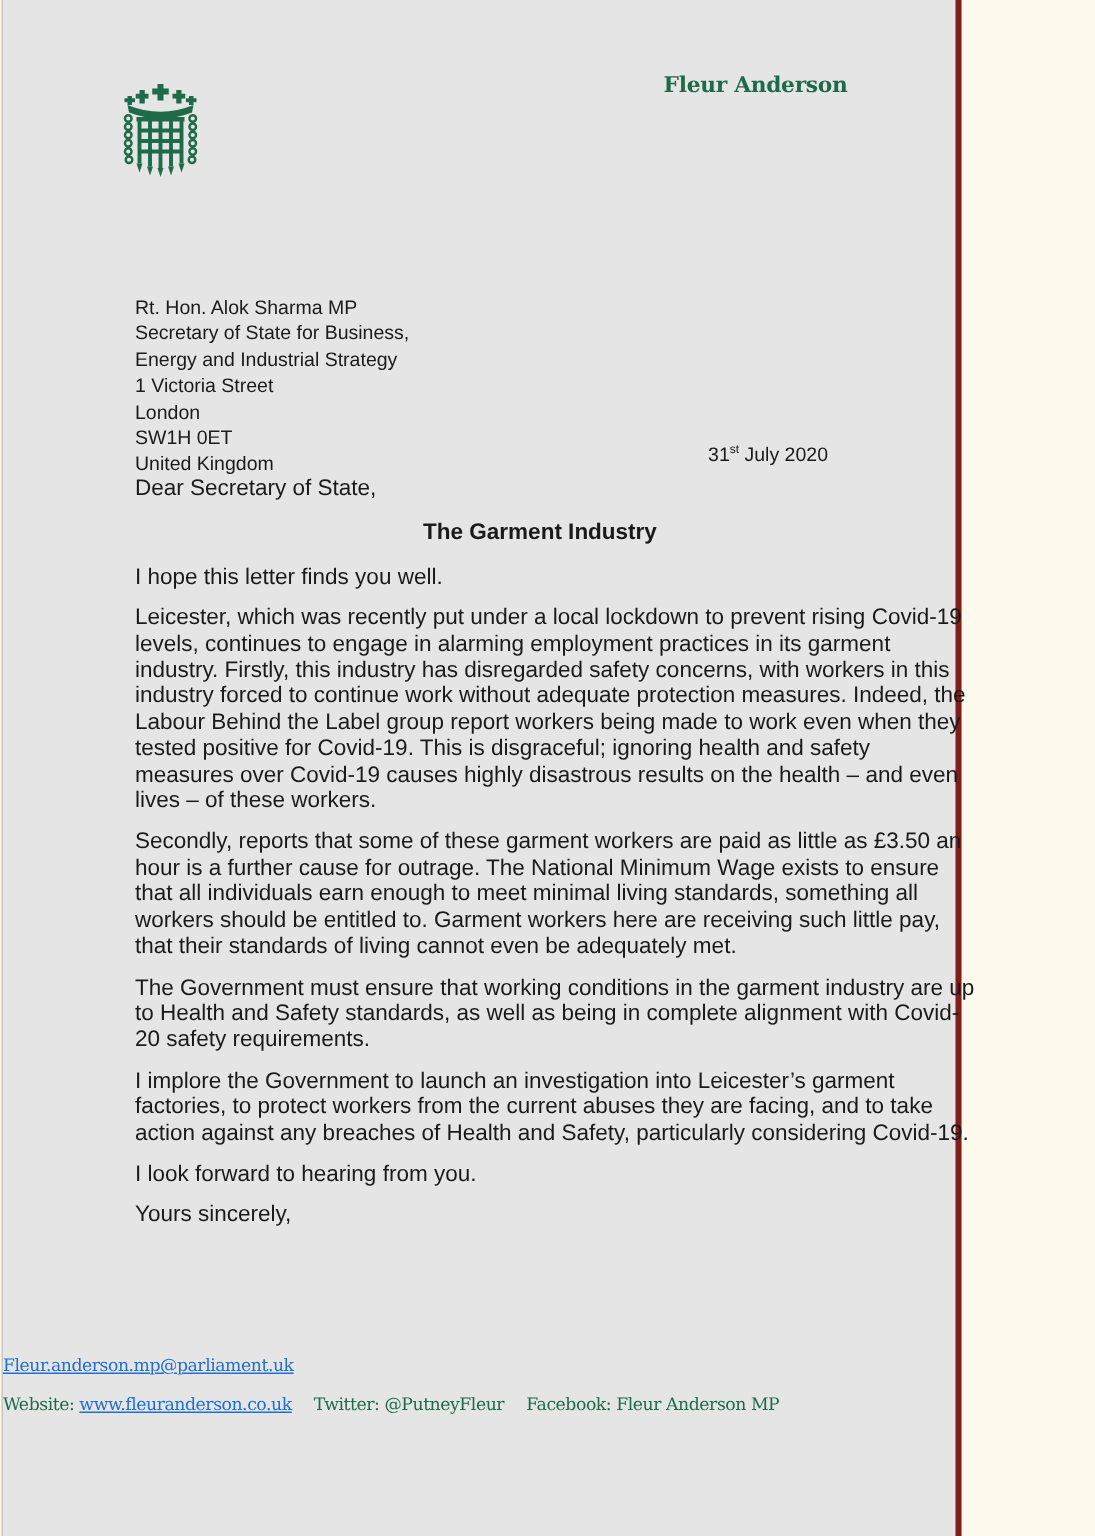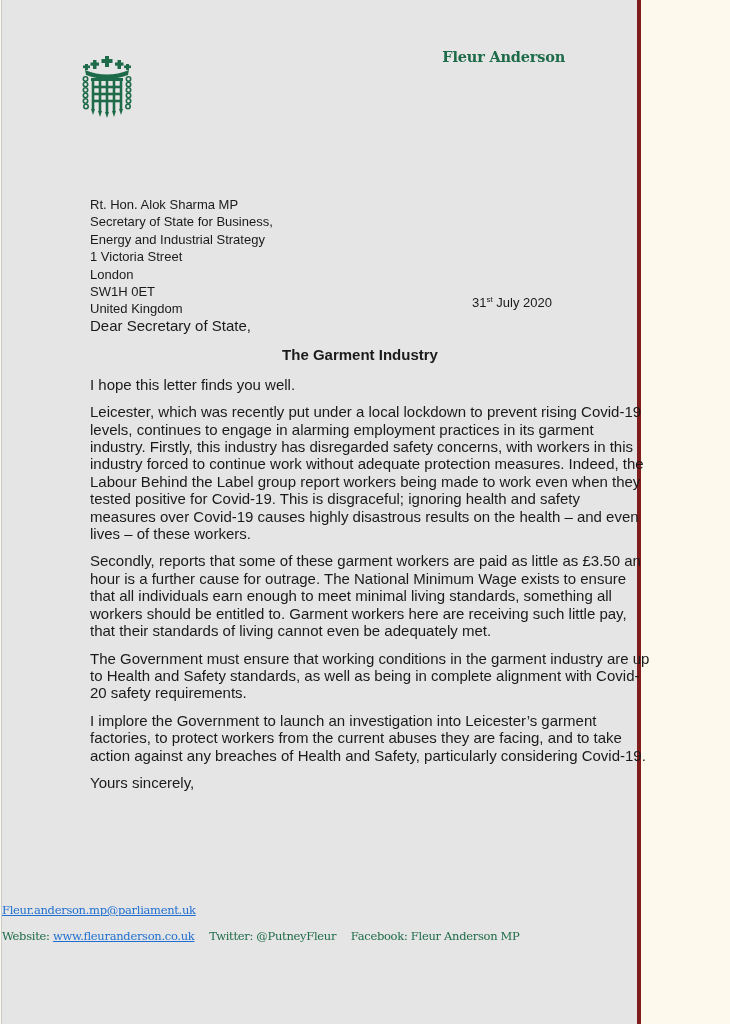--- a/index.html
+++ b/index.html
@@ -188,20 +188,21 @@
   <div class="date"><span>31</span><sup>st</sup><span> July 2020</span></div>
 
   <div class="body">
     <p class="salutation">Dear Secretary of State,</p>
     <p class="subject">The Garment Industry</p>
     <p>I hope this letter finds you well.</p>
     <p>Leicester, which was recently put under a local lockdown to prevent rising Covid-19 levels, continues to engage in alarming employment practices in its garment industry. Firstly, this industry has disregarded safety concerns, with workers in this industry forced to continue work without adequate protection measures. Indeed, the Labour Behind the Label group report workers being made to work even when they tested positive for Covid-19. This is disgraceful; ignoring health and safety measures over Covid-19 causes highly disastrous results on the health – and even lives – of these workers.</p>
     <p>Secondly, reports that some of these garment workers are paid as little as £3.50 an hour is a further cause for outrage. The National Minimum Wage exists to ensure that all individuals earn enough to meet minimal living standards, something all workers should be entitled to. Garment workers here are receiving such little pay, that their standards of living cannot even be adequately met.</p>
     <p>The Government must ensure that working conditions in the garment industry are up to Health and Safety standards, as well as being in complete alignment with Covid-20 safety requirements.</p>
     <p>I implore the Government to launch an investigation into Leicester’s garment factories, to protect workers from the current abuses they are facing, and to take action against any breaches of Health and Safety, particularly considering Covid-19.</p>
+    <p>I look forward to hearing from you.</p>
     <p>Yours sincerely,</p>
   </div>
 
   <div class="footer">
     <div class="email-row">
       <a>Fleur.anderson.mp@parliament.uk</a>
     </div>
     <div class="contact-row">
       <span>Website:</span>
       <a>www.fleuranderson.co.uk</a>

